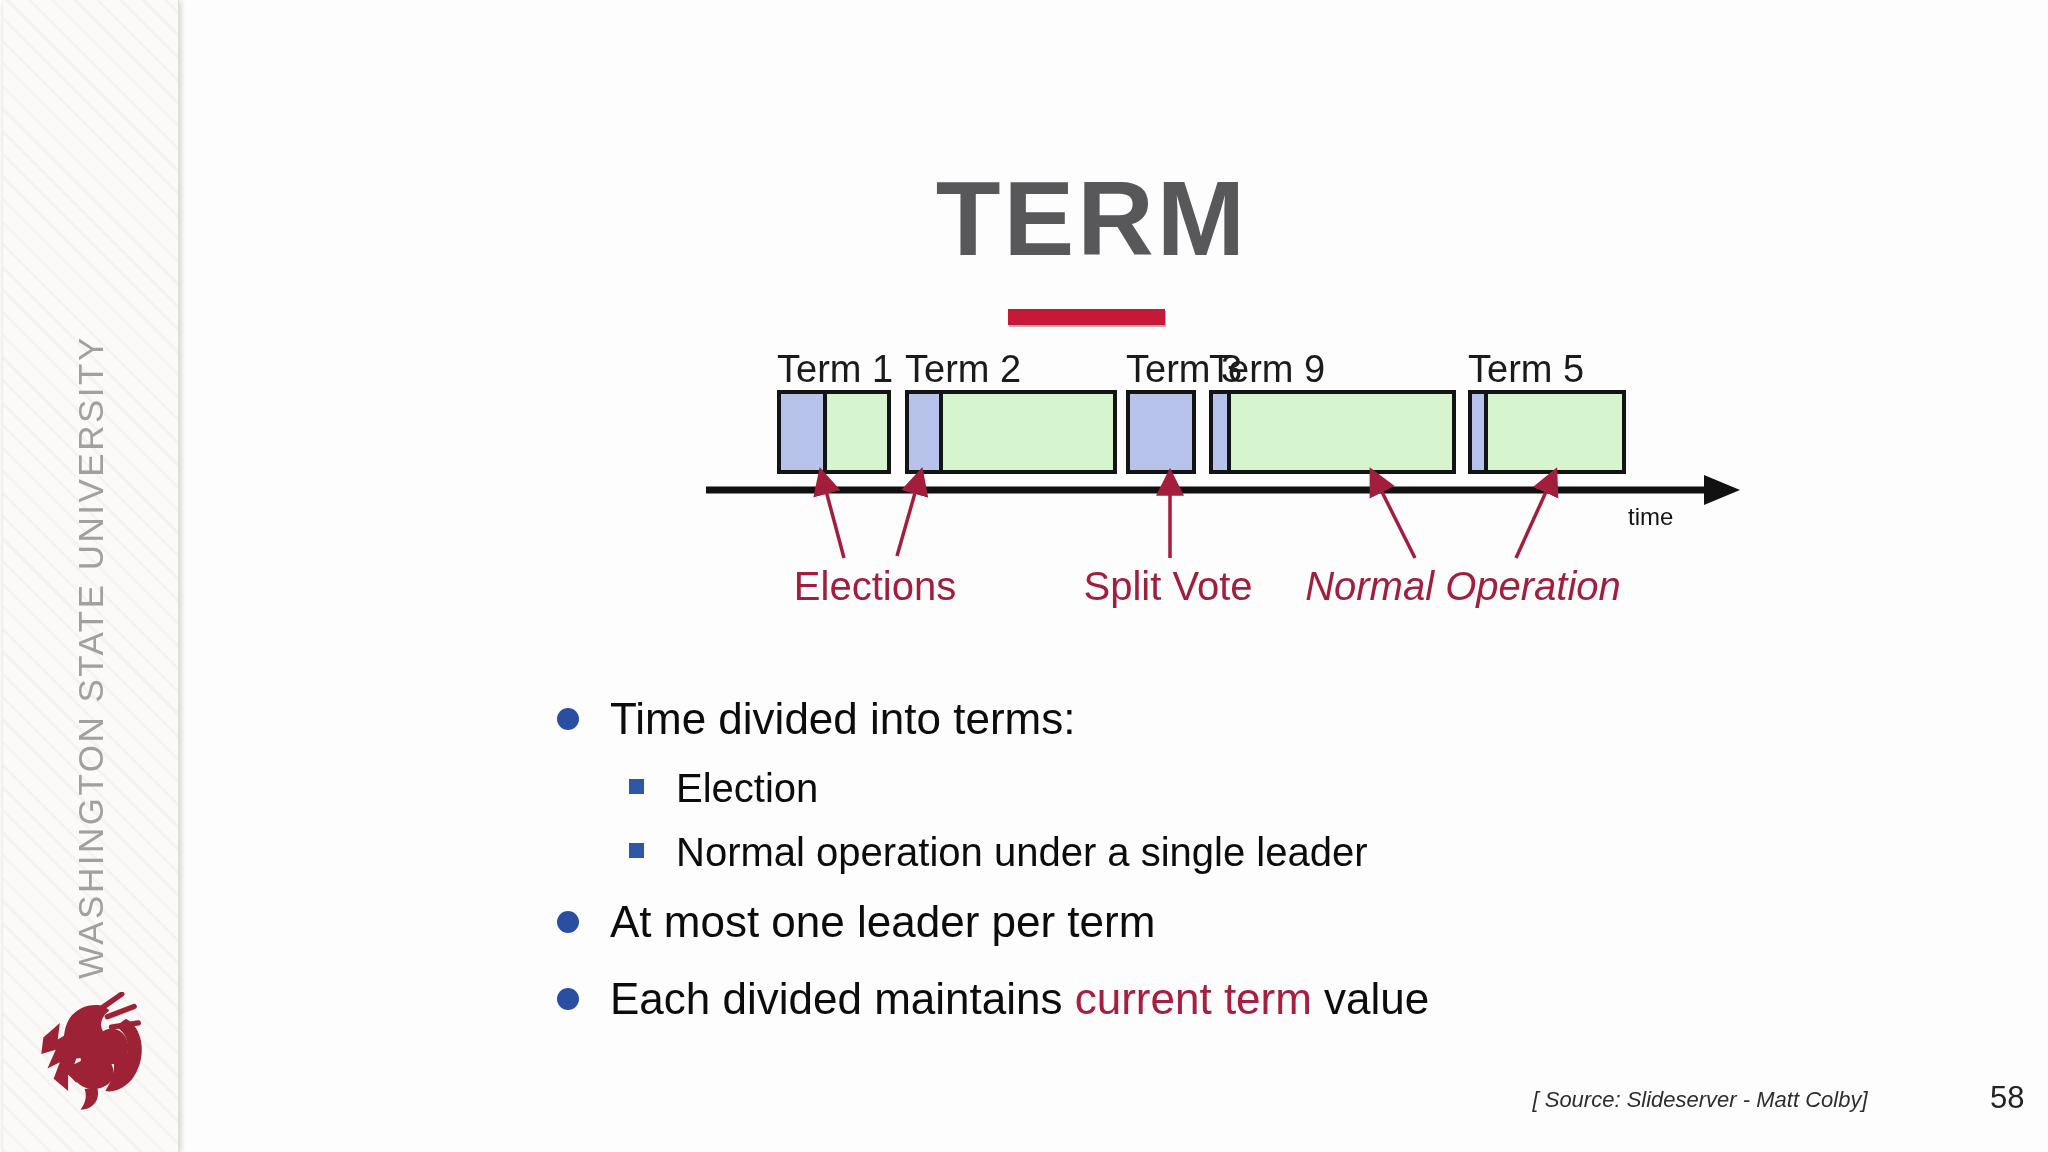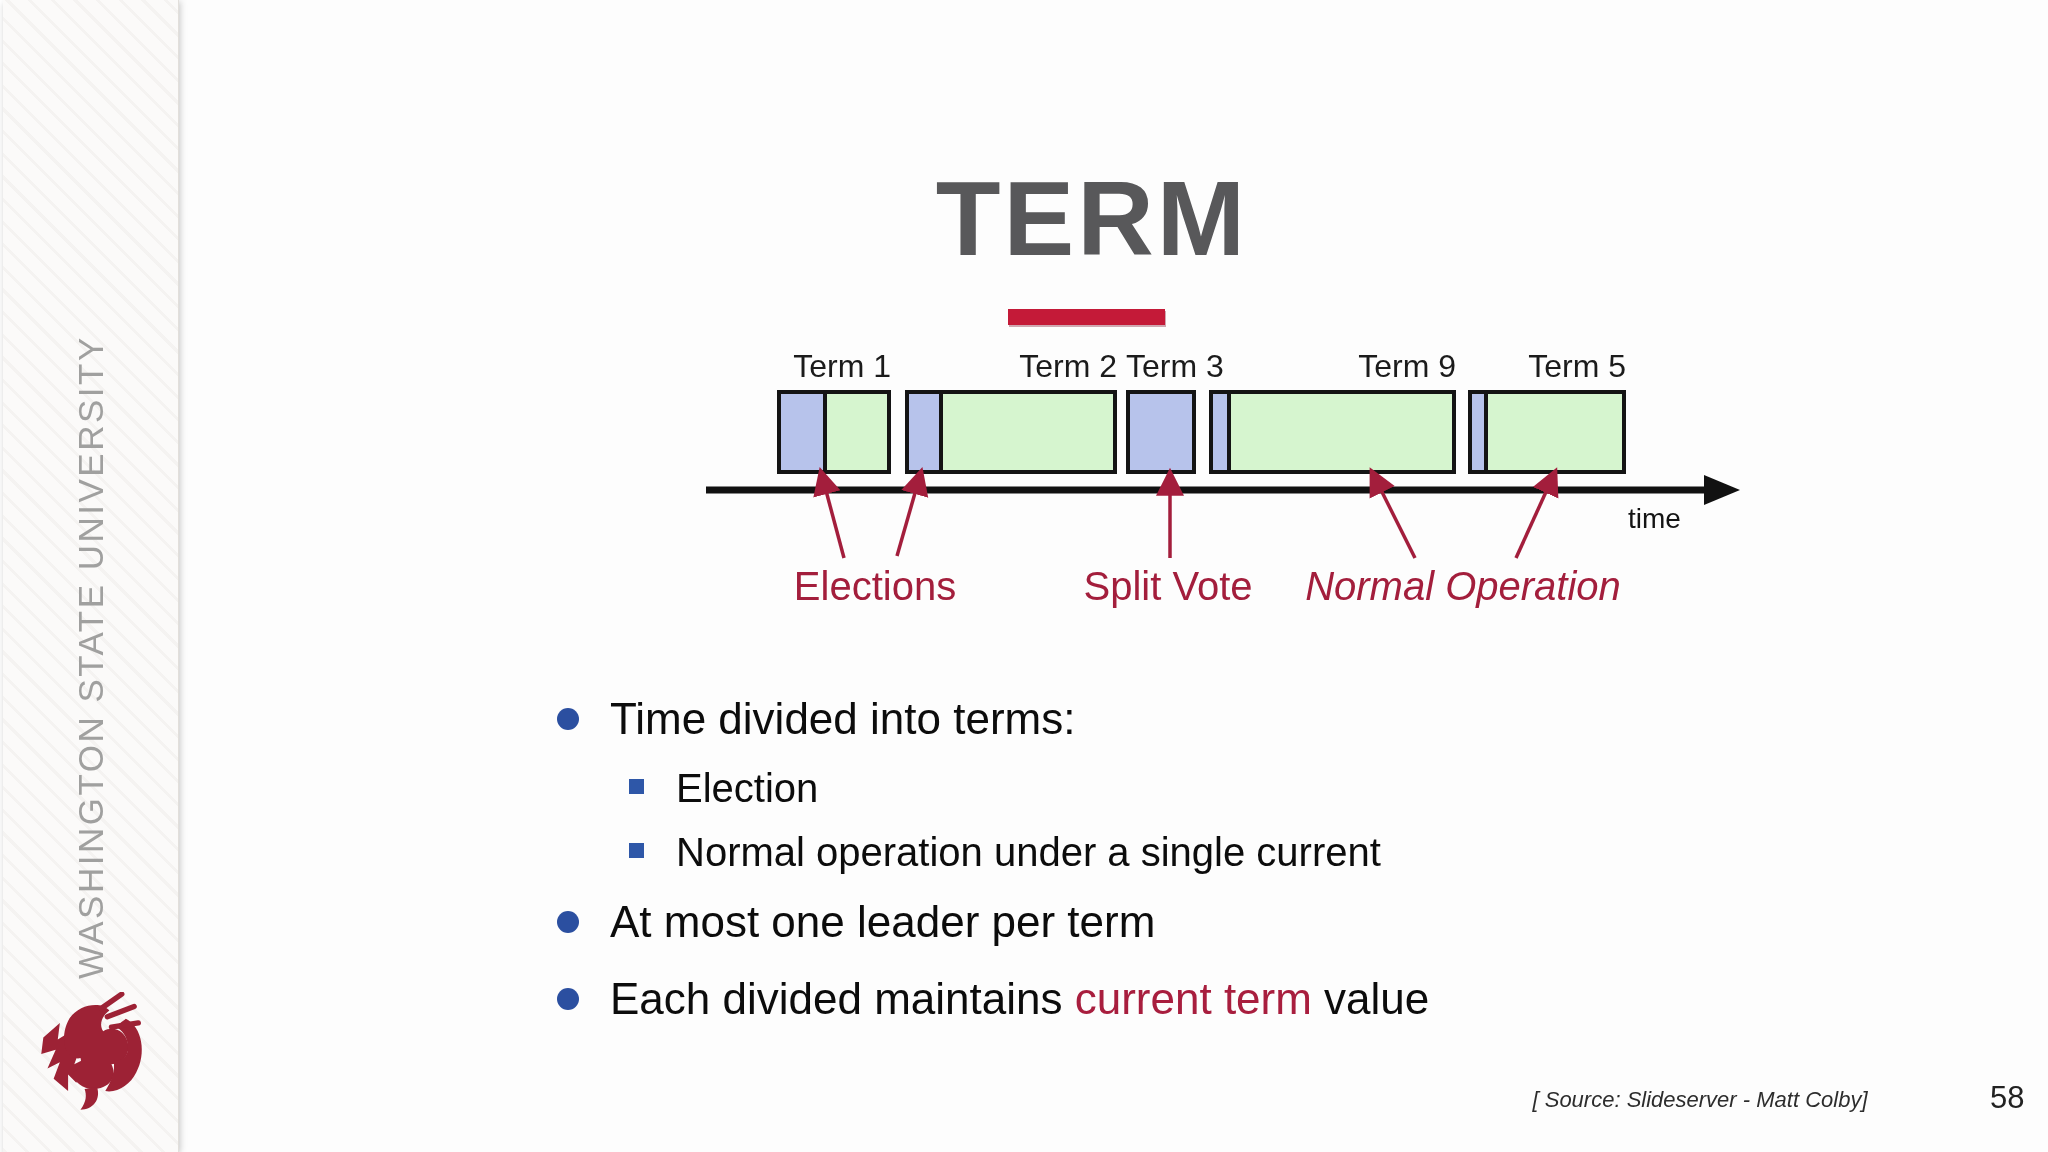--- a/index.html
+++ b/index.html
@@ -34,30 +34,30 @@
     text-align:center;font-size:106px;font-weight:900;letter-spacing:3px;
     color:#58585a;
   }
   .title-underline{
     position:absolute;left:1008px;top:309px;width:157px;height:16px;
     background:#c41a38;box-shadow:1px 2px 0 rgba(120,10,35,0.35);
   }
   
   .term-group{position:absolute;top:390px;display:flex;}
   .term-label{
-    position:absolute;top:-42px;left:0;width:100%;text-align:right;
-    font-size:32px;color:#1b1b1b;font-weight:500;white-space:nowrap;
+    position:absolute;top:-42px;left:0;width:100%;text-align:left;
+    font-size:38px;color:#1b1b1b;font-weight:500;white-space:nowrap;
   }
   .seg{height:84px;box-sizing:border-box;border:4px solid #141414;}
   .seg + .seg{margin-left:-4px;}
   .seg.election{background:#b7c3eb;}
   .seg.normal{background:#d6f5cf;}
   .axis-svg{position:absolute;left:696px;top:462px;width:1060px;height:56px;}
   .time-label{
-    position:absolute;left:1628px;top:503px;font-size:28px;font-weight:500;color:#141414;
+    position:absolute;left:1628px;top:503px;font-size:24px;font-weight:500;color:#141414;
   }
   .arrows-svg{position:absolute;left:700px;top:450px;width:1000px;height:120px;}
   .diagram-annotation{
     position:absolute;top:564px;transform:translateX(-50%);
     font-size:40px;color:#a31e3c;font-weight:500;white-space:nowrap;
   }
   .ann-elections{left:875px;}
   .ann-split-vote{left:1168px;}
   .ann-normal-operation{left:1463px;font-style:italic;}
   
@@ -160,21 +160,21 @@
   <div class="diagram-annotation ann-split-vote">Split Vote</div>
   <div class="diagram-annotation ann-normal-operation">Normal Operation</div>
 
   <span class="bullet-dot" style="left:557px;top:708px"></span>
   <div class="bullet-text" style="left:610px;top:694px">Time divided into terms:</div>
 
   <span class="bullet-square" style="left:629px;top:779px"></span>
   <div class="sub-bullet-text" style="left:676px;top:766px">Election</div>
 
   <span class="bullet-square" style="left:629px;top:843px"></span>
-  <div class="sub-bullet-text" style="left:676px;top:830px">Normal operation under a single current</div>
+  <div class="sub-bullet-text" style="left:676px;top:830px">Normal operation under a single leader</div>
 
   <span class="bullet-dot" style="left:557px;top:911px"></span>
   <div class="bullet-text" style="left:610px;top:897px">At most one leader per term</div>
 
   <span class="bullet-dot" style="left:557px;top:988px"></span>
   <div class="bullet-text" style="left:610px;top:974px"><span>Each divided maintains </span><span class="crimson-text">current term</span><span> value</span></div>
 
   <div class="source-credit">[ Source: Slideserver - Matt Colby]</div>
   <div class="page-number">58</div>
 

